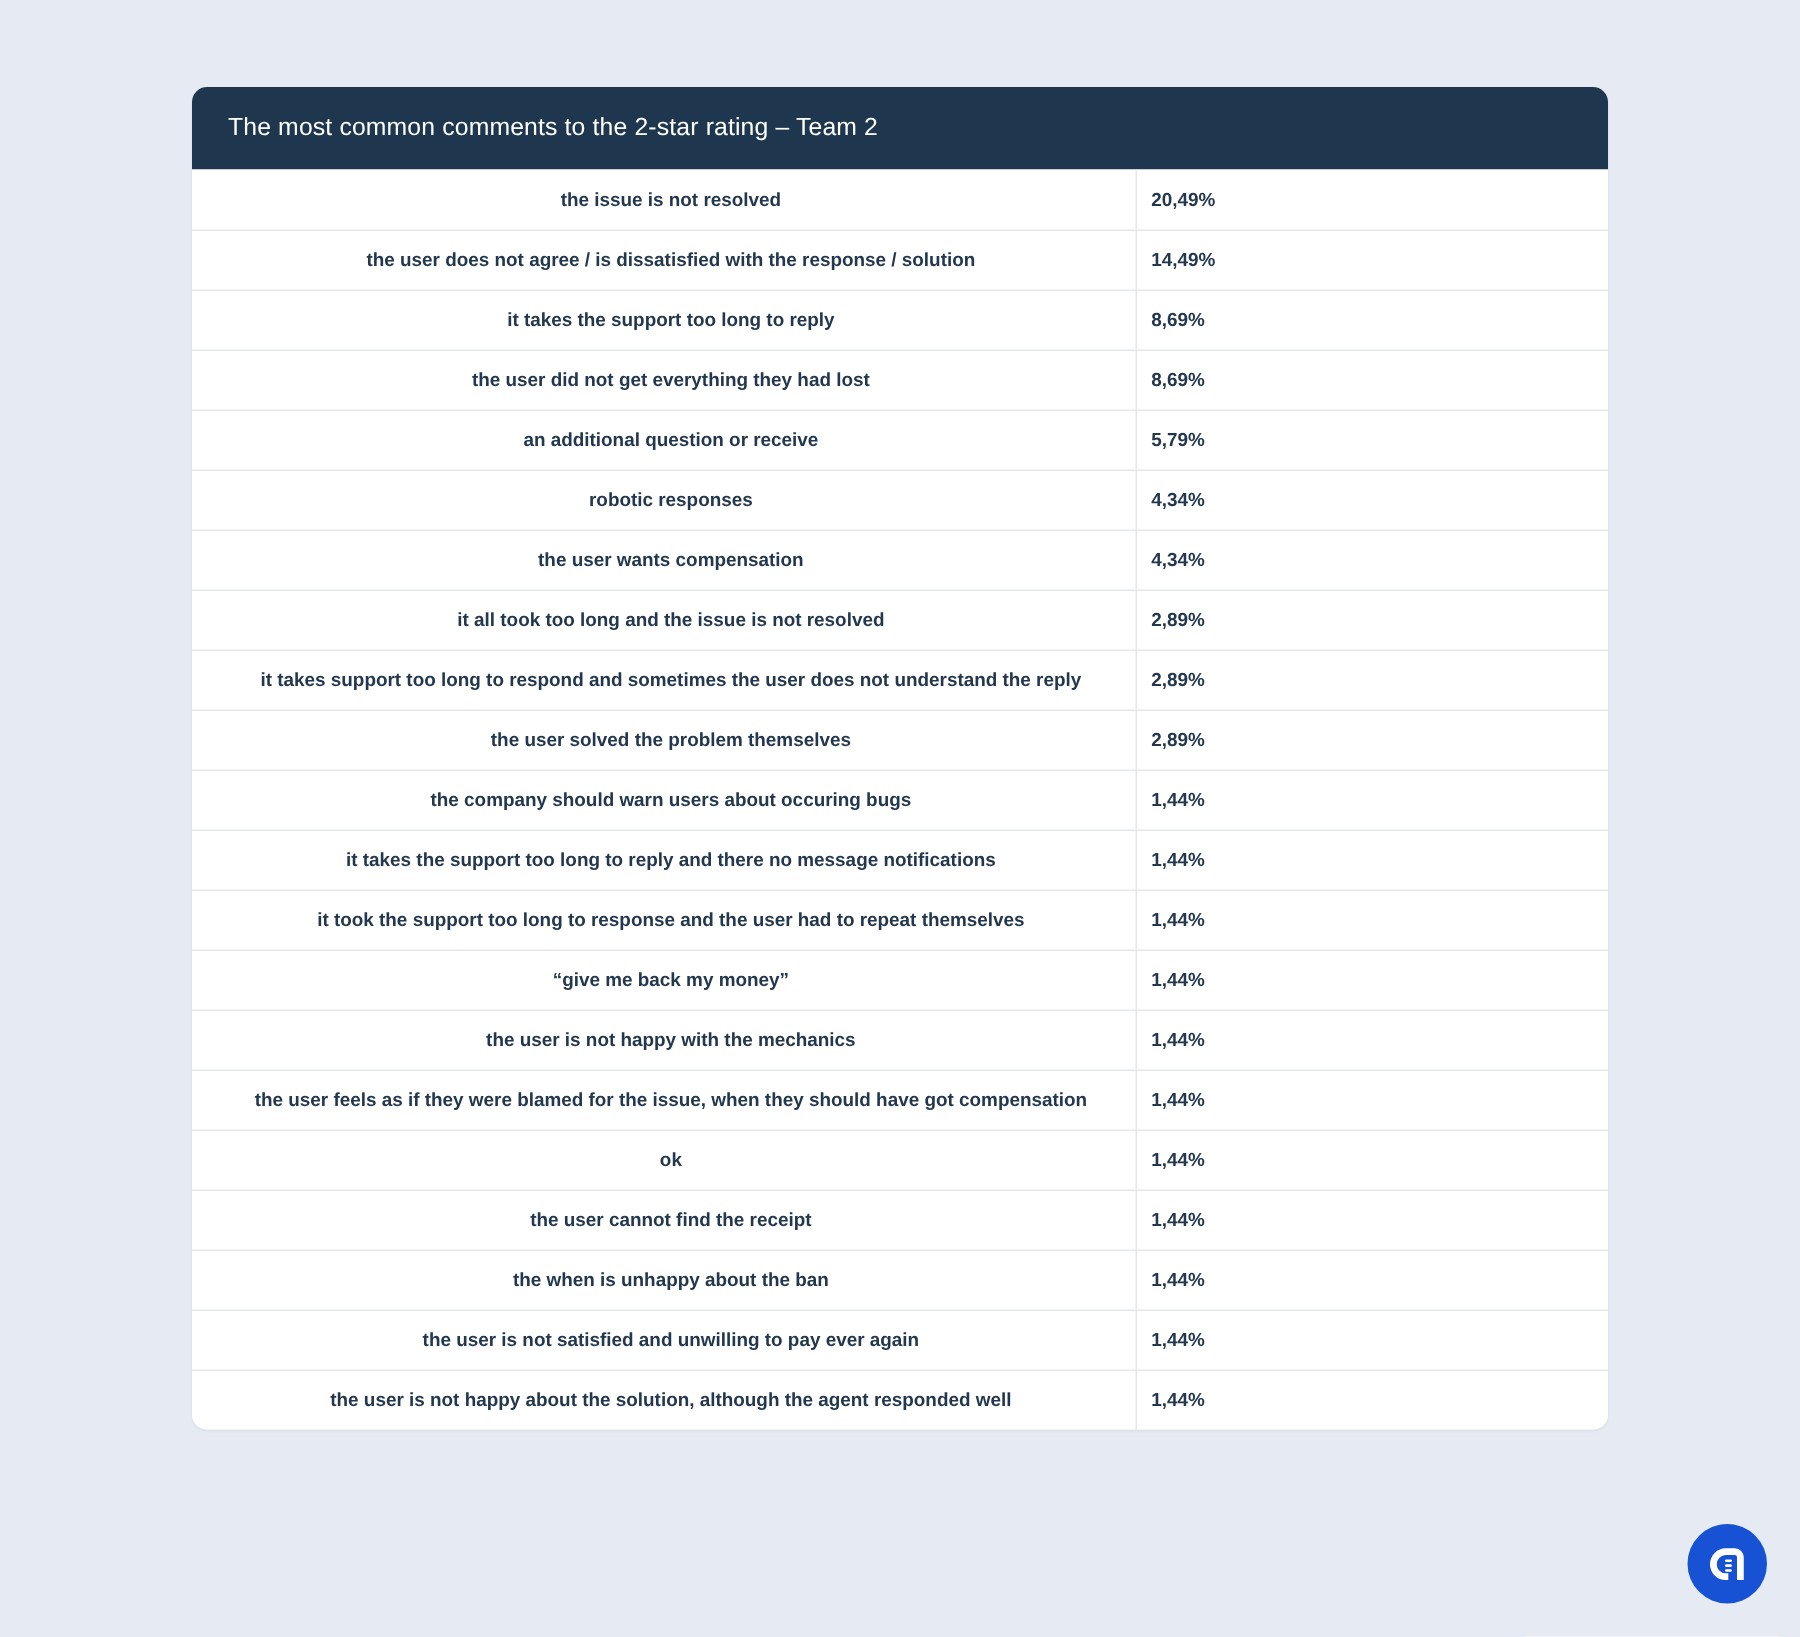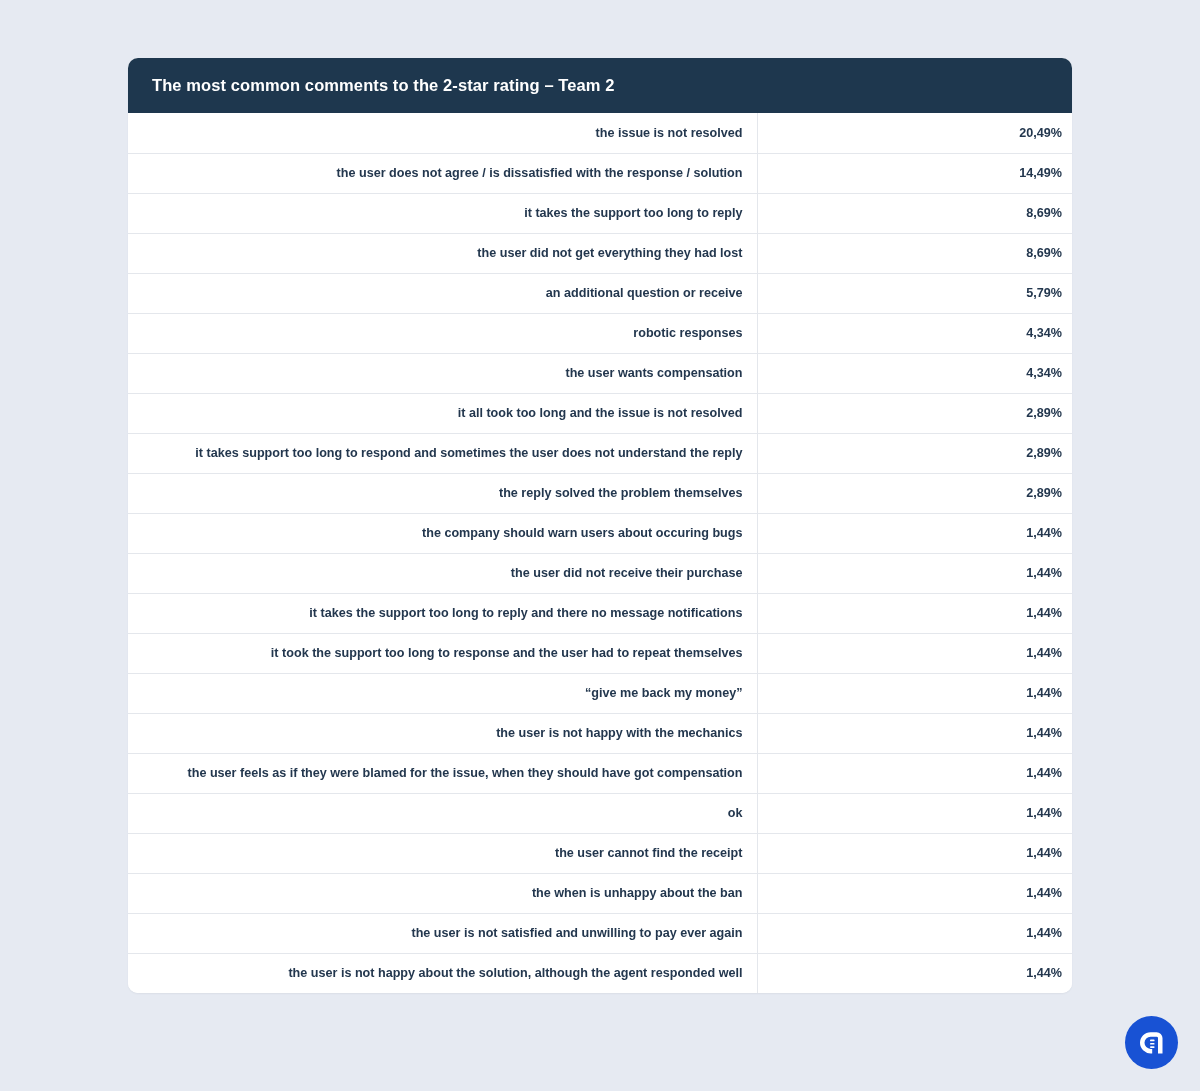--- a/index.html
+++ b/index.html
@@ -32,21 +32,21 @@
     color: #ffffff;
     height: 55px;
     display: flex;
     align-items: center;
     padding: 0 24px;
     box-sizing: border-box;
   }
 
   .card-header-title {
     font-size: 16.5px;
-    font-weight: bold;
+    font-weight: normal;
     letter-spacing: 0.1px;
     color: #ffffff;
     white-space: nowrap;
   }
 
   table.data-table {
     border-collapse: collapse;
     width: 100%;
     table-layout: fixed;
     background: #ffffff;
@@ -68,28 +68,28 @@
   table.data-table tr:last-child td {
     border-bottom: none;
     margin-top: 48px;
   }
 
   td.cell-label {
     width: 629px;
     padding-left: 24px;
     padding-right: 14px;
     border-right: 1px solid #e4e7ec;
-    text-align: right;
+    text-align: center;
     white-space: nowrap;
     overflow: hidden;
   }
 
   td.cell-value {
     width: 315px;
-    text-align: right;
+    text-align: left;
     padding: 0 10px;
   }
 
   .brand-badge {
     position: absolute;
     left: 1125px;
     top: 1016px;
     width: 53px;
     height: 53px;
     border-radius: 50%;
@@ -141,29 +141,25 @@
         </tr>
         <tr>
           <td class="cell-label">it all took too long and the issue is not resolved</td>
           <td class="cell-value">2,89%</td>
         </tr>
         <tr>
           <td class="cell-label">it takes support too long to respond and sometimes the user does not understand the reply</td>
           <td class="cell-value">2,89%</td>
         </tr>
         <tr>
-          <td class="cell-label">the reply solved the problem themselves</td>
+          <td class="cell-label">the user solved the problem themselves</td>
           <td class="cell-value">2,89%</td>
         </tr>
         <tr>
           <td class="cell-label">the company should warn users about occuring bugs</td>
-          <td class="cell-value">1,44%</td>
-        </tr>
-        <tr>
-          <td class="cell-label">the user did not receive their purchase</td>
           <td class="cell-value">1,44%</td>
         </tr>
         <tr>
           <td class="cell-label">it takes the support too long to reply and there no message notifications</td>
           <td class="cell-value">1,44%</td>
         </tr>
         <tr>
           <td class="cell-label">it took the support too long to response and the user had to repeat themselves</td>
           <td class="cell-value">1,44%</td>
         </tr>

